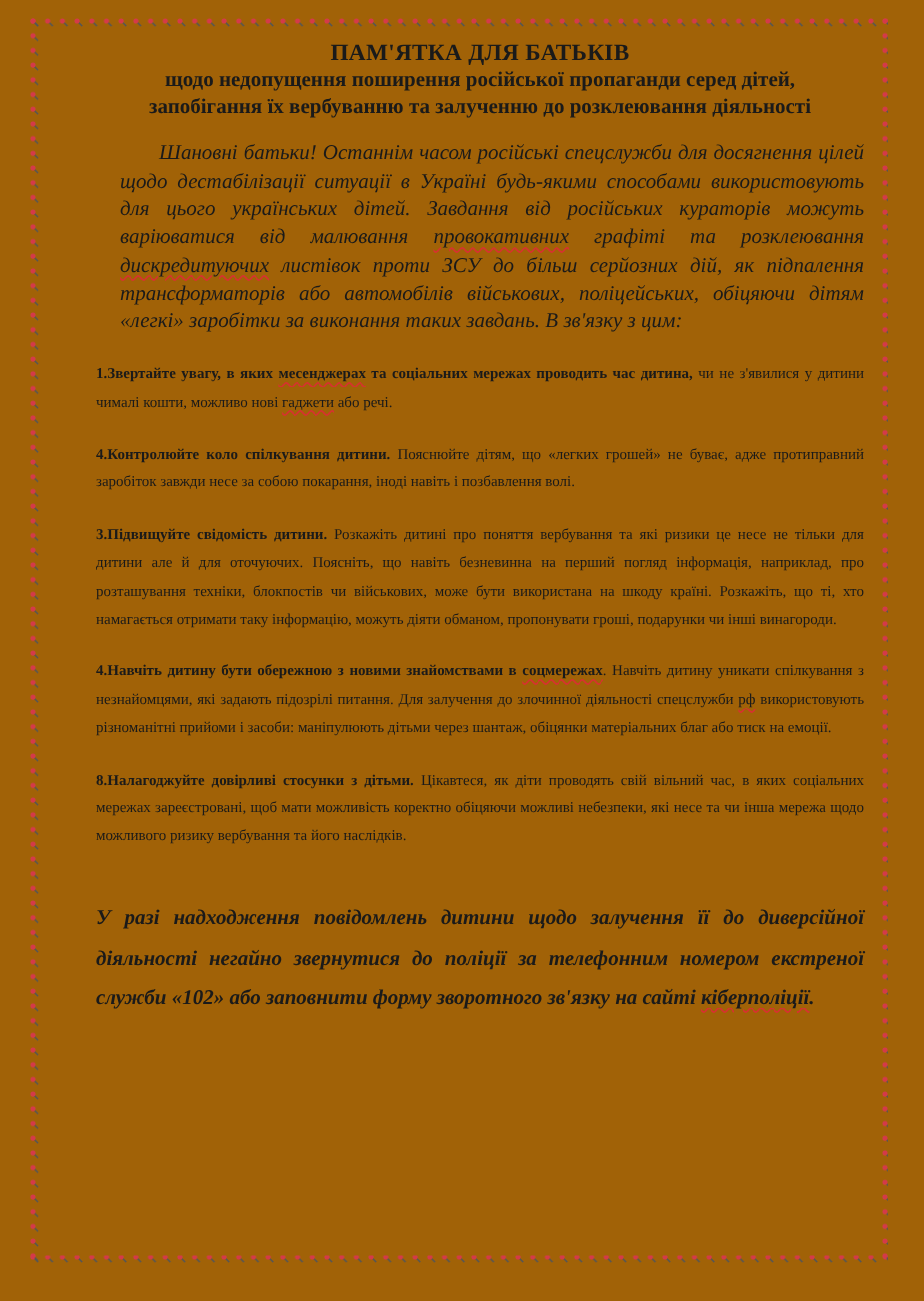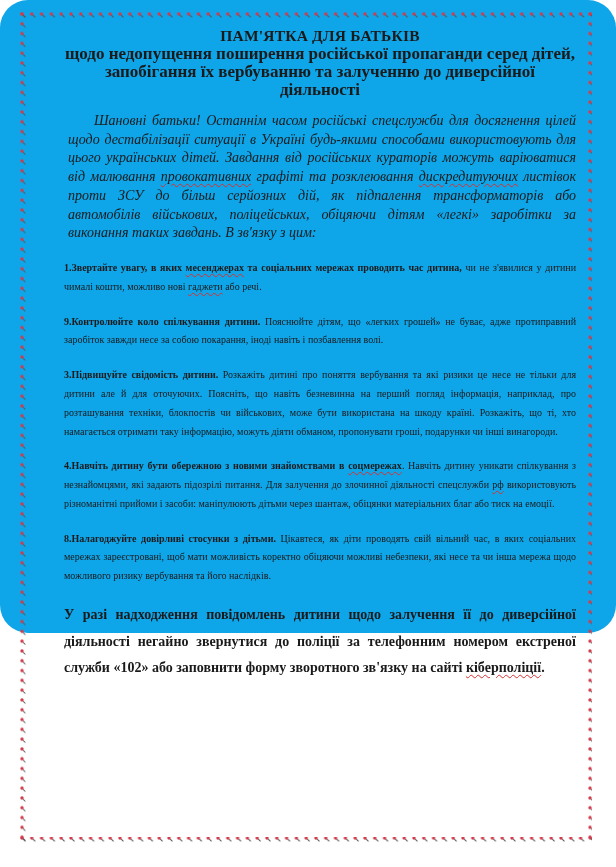--- a/index.html
+++ b/index.html
@@ -1,26 +1,26 @@
 <!DOCTYPE html>
 <html><head>
 <meta charset="utf-8">
 <style>
   html, body { margin: 0; padding: 0; background: #ffffff; }
   body { width: 616px; height: 867px; position: relative; overflow: hidden; font-family: "Liberation Serif", "DejaVu Serif", serif; color: #1a1a1a; }
-  .page { position: absolute; left: 0; top: 0; width: 616px; height: 633px; background: #0ea5e9; border-radius: 28px; }
+  .page { position: absolute; left: 0; top: 0; width: 616px; height: 867px; background: #a16207; }
   .border { position: absolute; left: 20px; top: 12px; width: 572px; height: 831px; }
   .border svg { width: 100%; height: 100%; display: block; }
   .content { position: absolute; left: 64px; top: 26px; width: 512px; }
   .title { text-align: center; font-weight: bold; font-size: 15.5px; line-height: 19px; letter-spacing: 0.2px; margin: 0; }
-  .subtitle { text-align: center; font-weight: bold; font-size: 17px; line-height: 18px; margin: 0; }
-  .intro { font-style: italic; font-size: 14px; line-height: 18.7px; text-align: justify; text-indent: 26px; margin: 13px 0 0 4px; }
+  .subtitle { text-align: center; font-weight: bold; font-size: 14px; line-height: 18px; margin: 0; }
+  .intro { font-style: italic; font-size: 14px; line-height: 18.7px; text-align: justify; text-indent: 26px; margin: 13px 0 0 16px; }
   .item { font-size: 10px; line-height: 18.8px; text-align: justify; margin: 16px 0 0 0; }
   .item b { font-weight: bold; }
-  .closing { font-weight: bold; font-size: 14px; line-height: 26.5px; text-align: justify; margin: 16px 0 0 0; }
+  .closing { font-style: italic; font-weight: bold; font-size: 14px; line-height: 26.5px; text-align: justify; margin: 32px 0 0 0; }
   .spell { text-decoration: underline wavy #d83030; text-decoration-thickness: 1px; text-underline-offset: 2px; }
 </style>
 </head>
 <body>
 
 <div class="page">
 
   <div class="border">
     <svg viewBox="0 0 572 831" preserveAspectRatio="none" xmlns="http://www.w3.org/2000/svg">
       <defs>
@@ -38,27 +38,27 @@
       <rect x="0" y="0" width="572" height="8" fill="url(#hdots)"></rect>
       <rect x="0" y="825" width="572" height="8" fill="url(#hdots)"></rect>
       <rect x="0" y="0" width="8" height="831" fill="url(#vdots)"></rect>
       <rect x="566" y="0" width="8" height="831" fill="url(#vdots)"></rect>
     </svg>
   </div>
 
   <div class="content">
     <p class="title">ПАМ'ЯТКА  ДЛЯ БАТЬКІВ</p>
     <p class="subtitle">щодо недопущення поширення російської пропаганди серед дітей,</p>
-    <p class="subtitle">запобігання їх вербуванню  та залученню до диверсійної діяльності</p>
+    <p class="subtitle">запобігання їх вербуванню  та залученню до розклеювання діяльності</p>
 
     <p class="intro"><span>Шановні батьки! Останнім часом російські спецслужби для досягнення цілей щодо дестабілізації ситуації в Україні будь-якими способами використовують для цього українських дітей. Завдання від російських кураторів можуть варіюватися від малювання </span><span class="spell">провокативних</span><span> графіті та розклеювання </span><span class="spell">дискредитуючих</span><span> листівок проти ЗСУ до більш серйозних дій, як підпалення трансформаторів або автомобілів військових, поліцейських, обіцяючи дітям «легкі» заробітки за виконання таких завдань. В зв'язку з цим:</span></p>
 
     <p class="item"><b>1.Звертайте увагу, в яких </b><b class="spell">месенджерах</b><b> та соціальних мережах проводить час дитина,</b><span> чи не з'явилися у дитини чималі кошти, можливо нові </span><span class="spell">гаджети</span><span> або речі.</span></p>
 
-    <p class="item"><b>9.Контролюйте коло спілкування дитини.</b><span> Пояснюйте дітям, що «легких грошей» не буває, адже протиправний заробіток завжди несе за собою покарання, іноді навіть і позбавлення волі.</span></p>
+    <p class="item"><b>4.Контролюйте коло спілкування дитини.</b><span> Пояснюйте дітям, що «легких грошей» не буває, адже протиправний заробіток завжди несе за собою покарання, іноді навіть і позбавлення волі.</span></p>
 
     <p class="item"><b>3.Підвищуйте свідомість дитини.</b><span> Розкажіть дитині про поняття вербування та які ризики це несе не тільки для дитини але й для оточуючих. Поясніть, що навіть безневинна на перший погляд інформація, наприклад, про розташування техніки, блокпостів чи військових, може бути використана на шкоду країні. Розкажіть, що ті, хто намагається отримати таку інформацію, можуть діяти обманом, пропонувати гроші, подарунки чи інші винагороди.</span></p>
 
     <p class="item"><b>4.Навчіть дитину бути обережною з новими знайомствами в </b><b class="spell">соцмережах</b><span>. Навчіть дитину уникати спілкування з незнайомцями, які задають підозрілі питання.   Для залучення до злочинної діяльності спецслужби </span><span class="spell">рф</span><span> використовують різноманітні прийоми і засоби: маніпулюють дітьми через шантаж, обіцянки матеріальних благ або тиск на емоції.</span></p>
 
 
     <p class="item"><b>8.Налагоджуйте довірливі стосунки з дітьми.</b><span> Цікавтеся, як діти проводять свій вільний час, в яких соціальних мережах зареєстровані, щоб мати можливість коректно обіцяючи можливі небезпеки, які несе та чи інша мережа щодо можливого ризику вербування та його наслідків.</span></p>
 
     <p class="closing"><span>У разі надходження повідомлень дитини щодо залучення її до диверсійної діяльності негайно звернутися до поліції за телефонним номером екстреної служби «102» або заповнити форму зворотного зв'язку на сайті </span><span class="spell">кіберполіції</span><span>.</span></p>
   </div>

